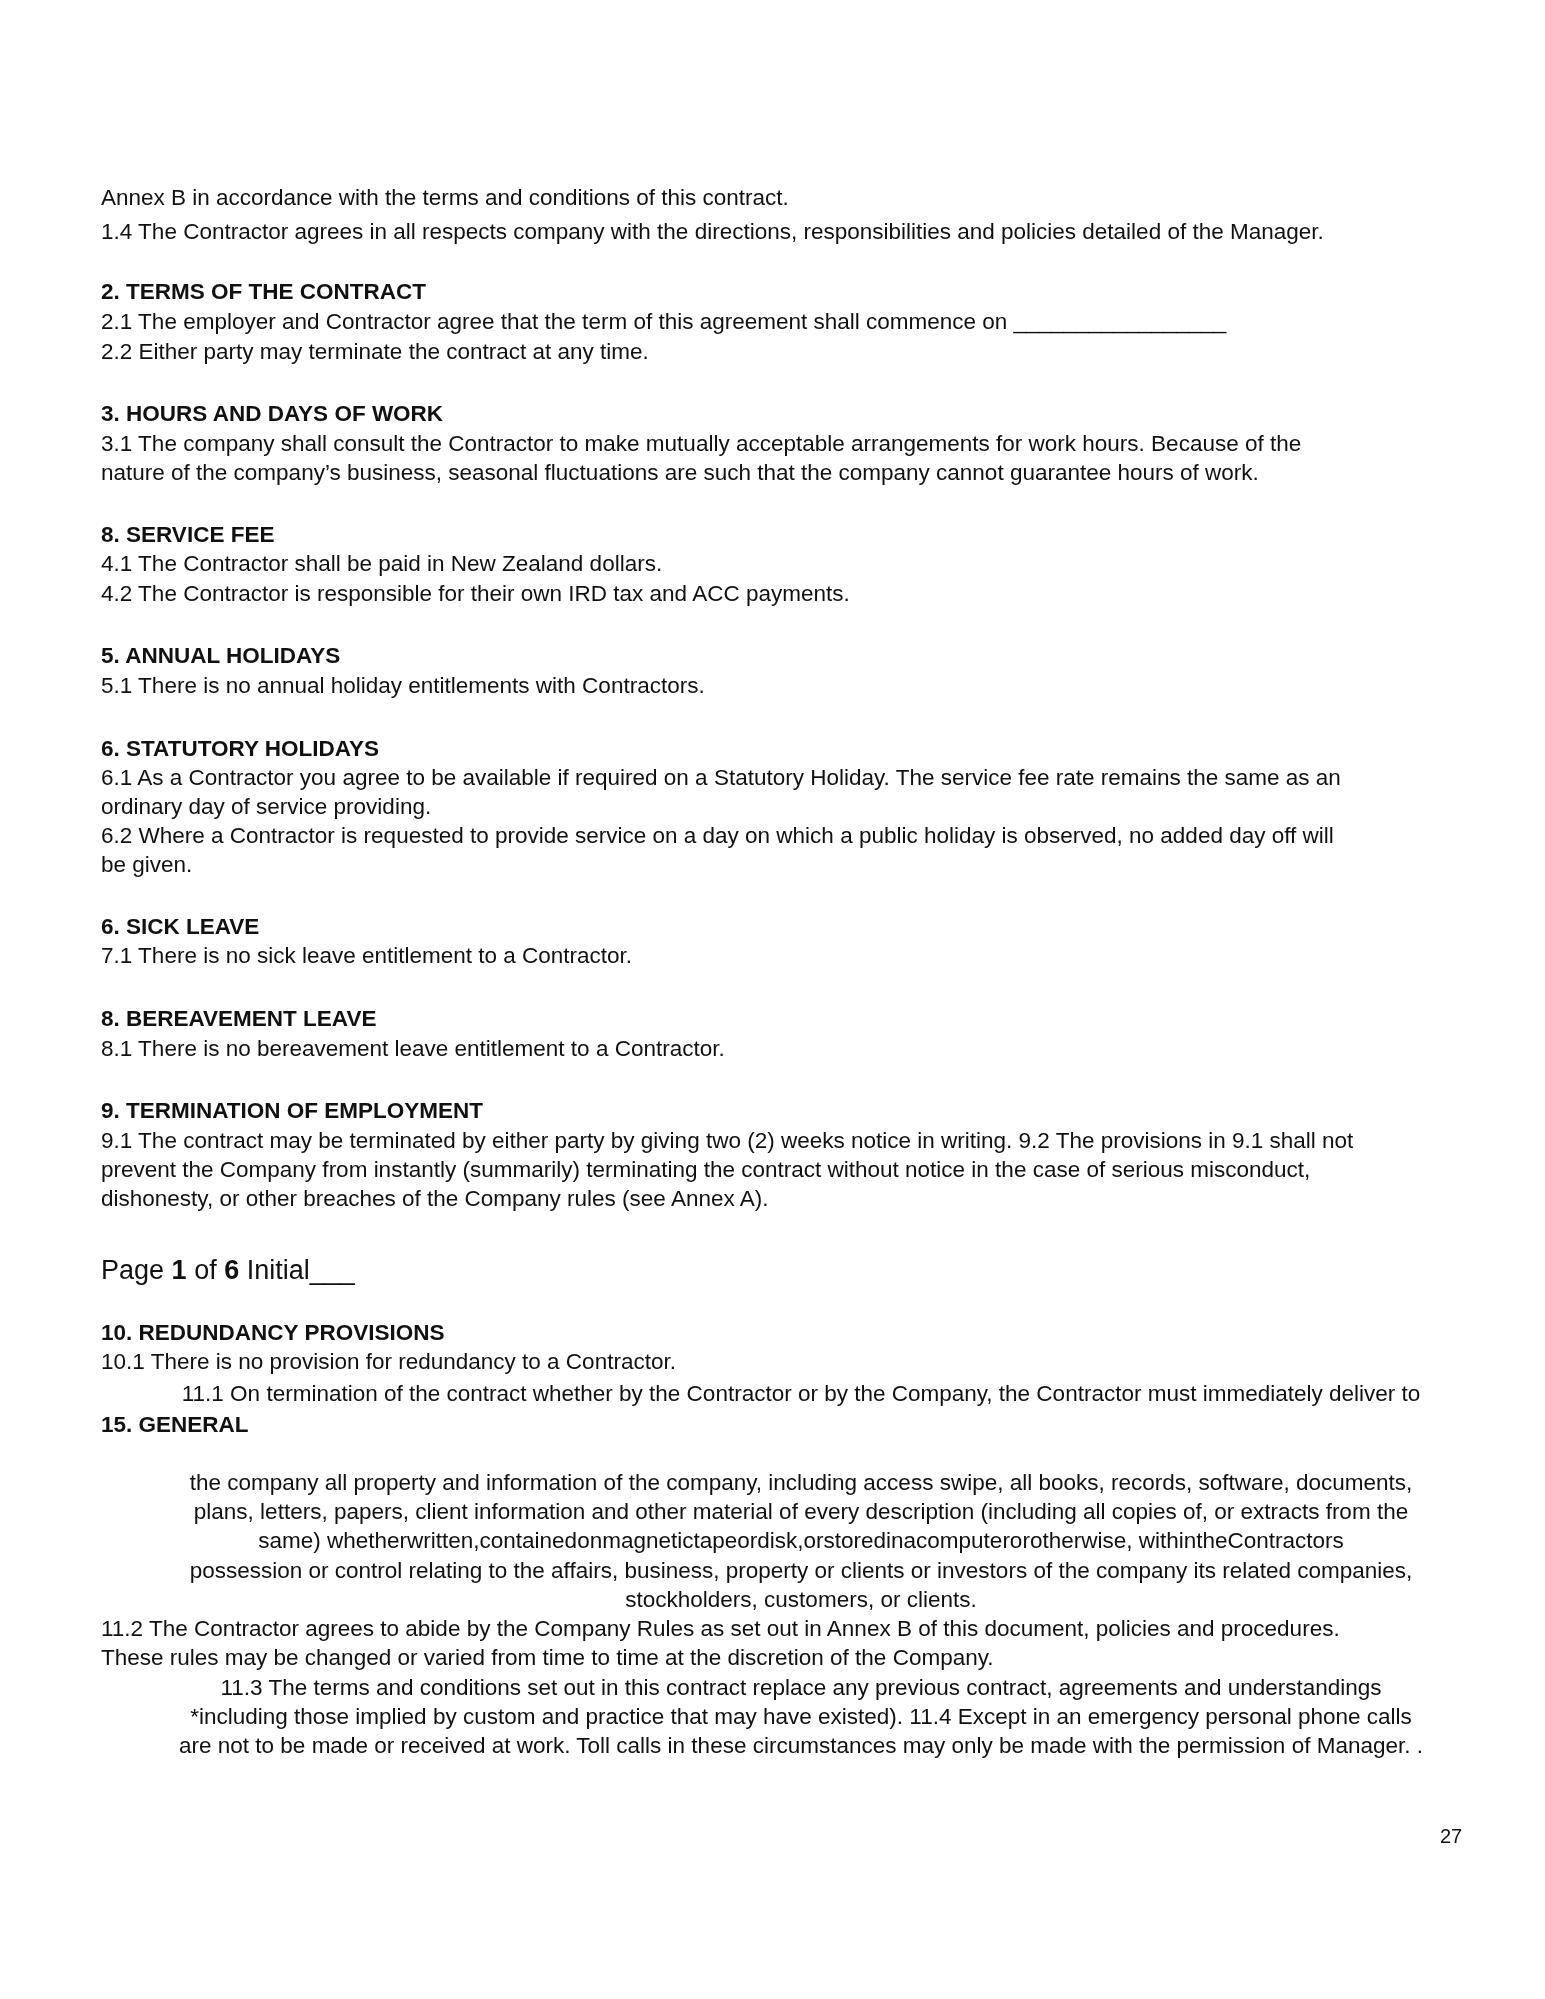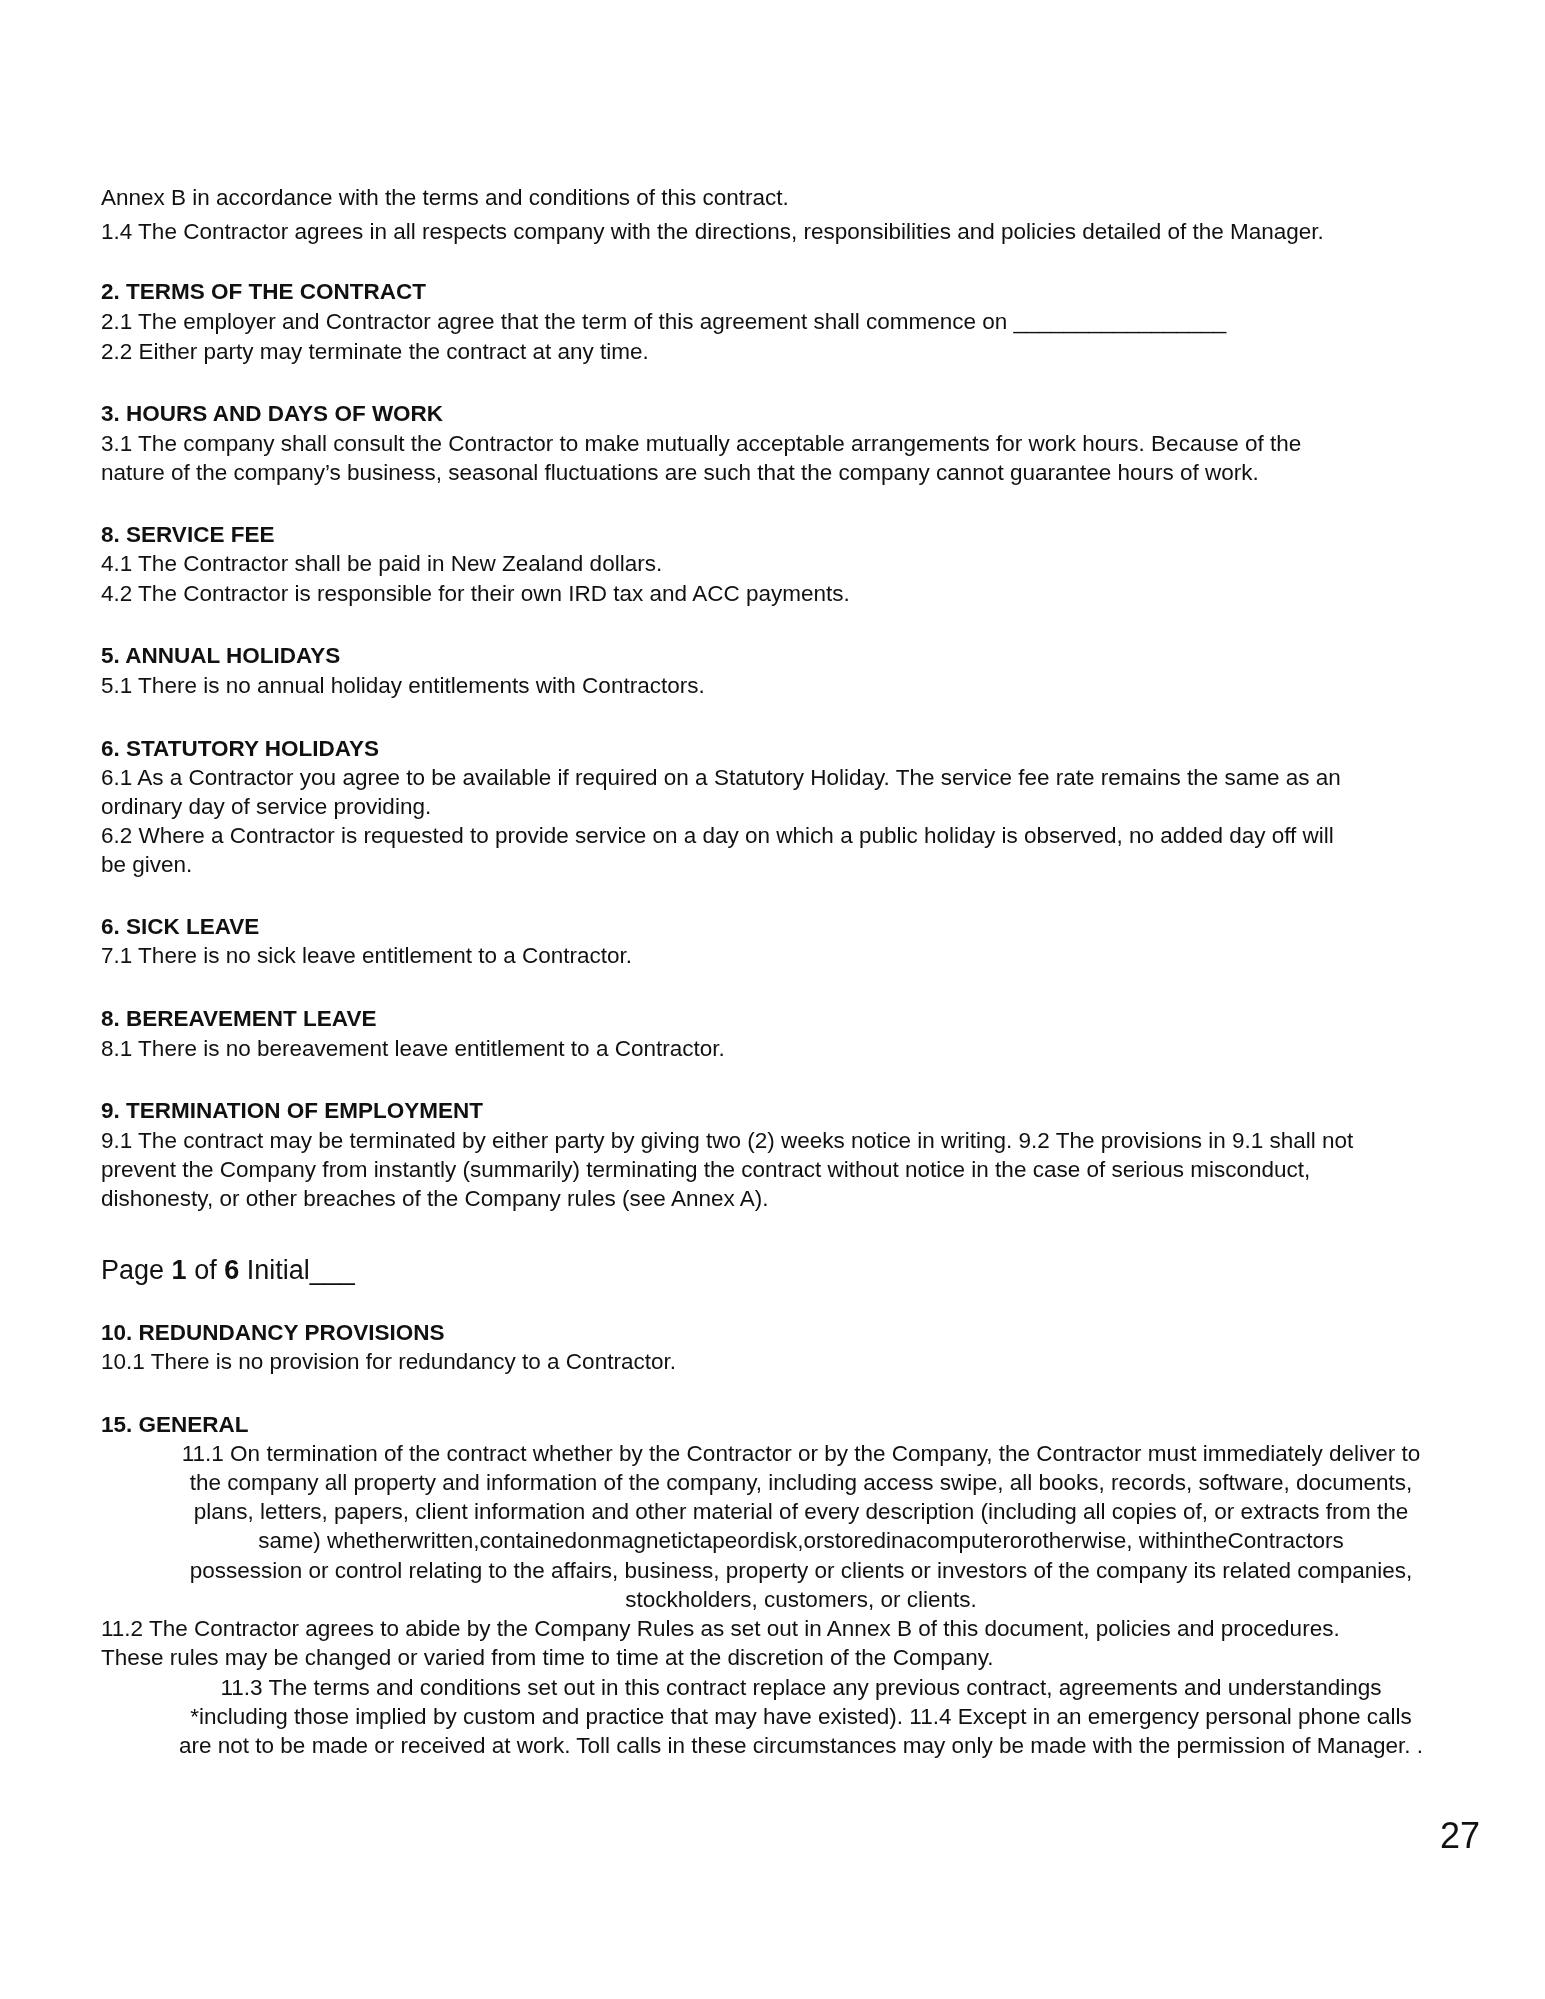--- a/index.html
+++ b/index.html
@@ -4,21 +4,21 @@
 <style>
   html, body { margin: 0; padding: 0; background: #ffffff; }
   body { width: 1545px; height: 1999px; position: relative; overflow: hidden;
          font-family: "Liberation Sans", sans-serif; color: #111111; }
   .page { position: absolute; left: 0; top: 0; width: 1545px; height: 1536px; background: #fff; }
   .ln { position: absolute; left: 101px; font-size: 22.5px; line-height: 28px; white-space: nowrap; }
   .h { font-weight: bold; }
   .c { left: 101px; width: 1400px; text-align: center; }
   .footer { font-size: 27px; line-height: 32px; }
   .footer b { font-weight: bold; }
-  .pagenum { position: absolute; left: 1440px; top: 1820px; font-size: 36px; line-height: 32px; }
+  .pagenum { position: absolute; left: 1440px; top: 1820px; font-size: 20px; line-height: 32px; }
 </style>
 </head>
 <body>
 
 <div class="page">
 
   <div class="ln" style="top:184px">Annex B in accordance with the terms and conditions of this contract.</div>
   <div class="ln" style="top:218px">1.4 The Contractor agrees in all respects company with the directions, responsibilities and policies detailed of the Manager.</div>
 
   <div class="ln h" style="top:278px">2. TERMS OF THE CONTRACT</div>
@@ -58,21 +58,21 @@
     <b>1</b>
     <span>of</span>
     <b>6</b>
     <span>Initial___</span>
   </div>
 
   <div class="ln h" style="top:1319px">10. REDUNDANCY PROVISIONS</div>
   <div class="ln" style="top:1348px">10.1 There is no provision for redundancy to a Contractor.</div>
 
   <div class="ln h" style="top:1411px">15. GENERAL</div>
-  <div class="ln c" style="top:1440px">11.1 On termination of the contract whether by the Contractor or by the Company, the Contractor must immediately deliver to</div>
+  <div class="ln c" style="top:1380px">11.1 On termination of the contract whether by the Contractor or by the Company, the Contractor must immediately deliver to</div>
   <div class="ln c" style="top:1469px">the company all property and information of the company, including access swipe, all books, records, software, documents,</div>
   <div class="ln c" style="top:1498px">plans, letters, papers, client information and other material of every description (including all copies of, or extracts from the</div>
   <div class="ln c" style="top:1527px">same) whetherwritten,containedonmagnetictapeordisk,orstoredinacomputerorotherwise, withintheContractors</div>
   <div class="ln c" style="top:1557px">possession or control relating to the affairs, business, property or clients or investors of the company its related companies,</div>
   <div class="ln c" style="top:1586px">stockholders, customers, or clients.</div>
   <div class="ln" style="top:1615px">11.2 The Contractor agrees to abide by the Company Rules as set out in Annex B of this document, policies and procedures.</div>
   <div class="ln" style="top:1644px">These rules may be changed or varied from time to time at the discretion of the Company.</div>
   <div class="ln c" style="top:1674px">11.3 The terms and conditions set out in this contract replace any previous contract, agreements and understandings</div>
   <div class="ln c" style="top:1703px">*including those implied by custom and practice that may have existed). 11.4 Except in an emergency personal phone calls</div>
   <div class="ln c" style="top:1732px">are not to be made or received at work. Toll calls in these circumstances may only be made with the permission of Manager. .</div>

